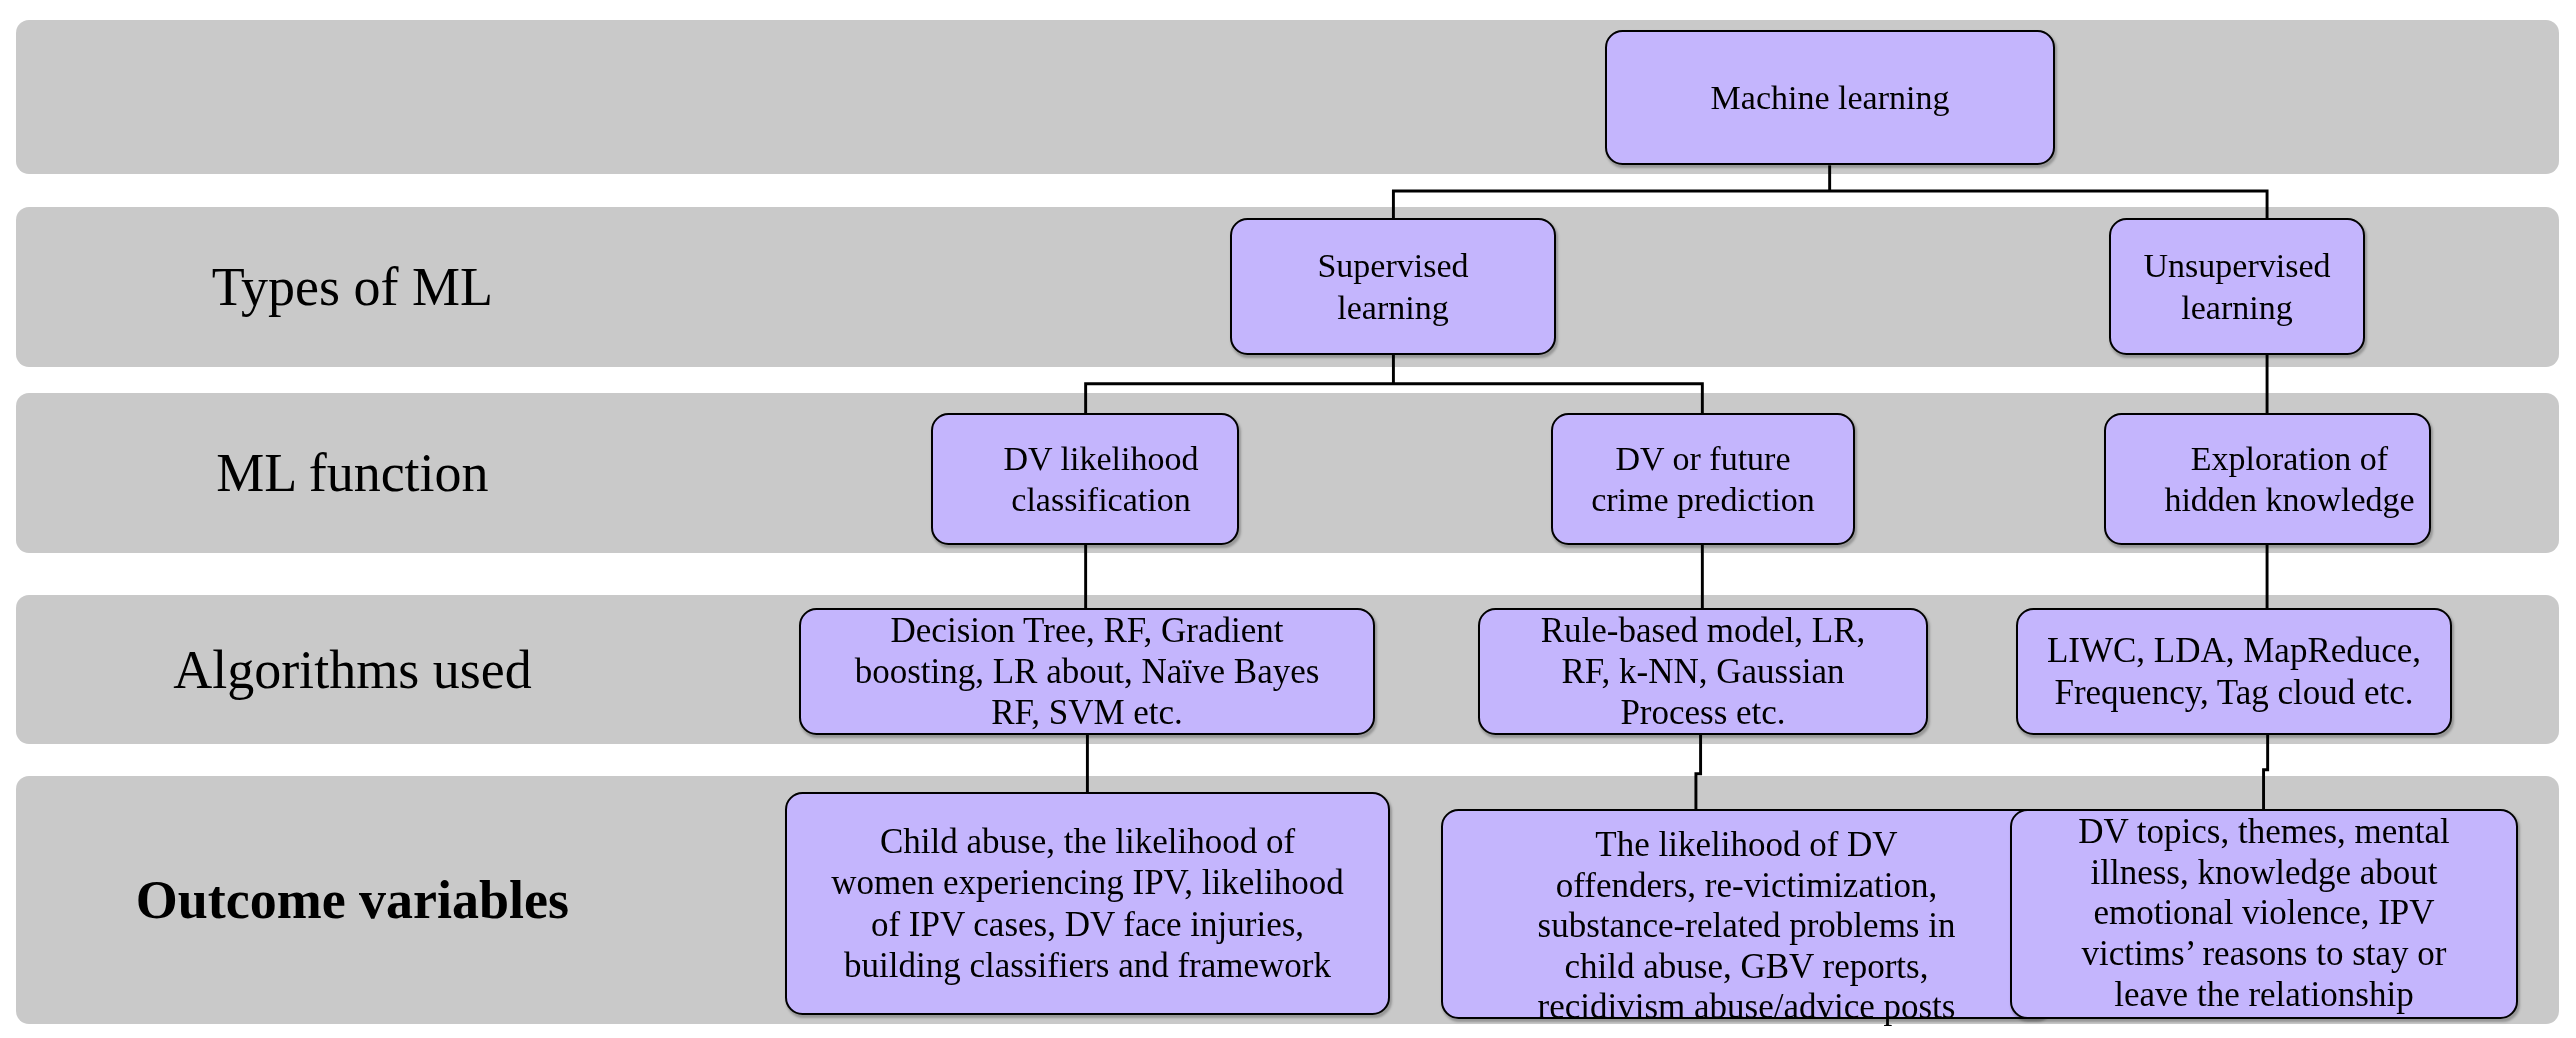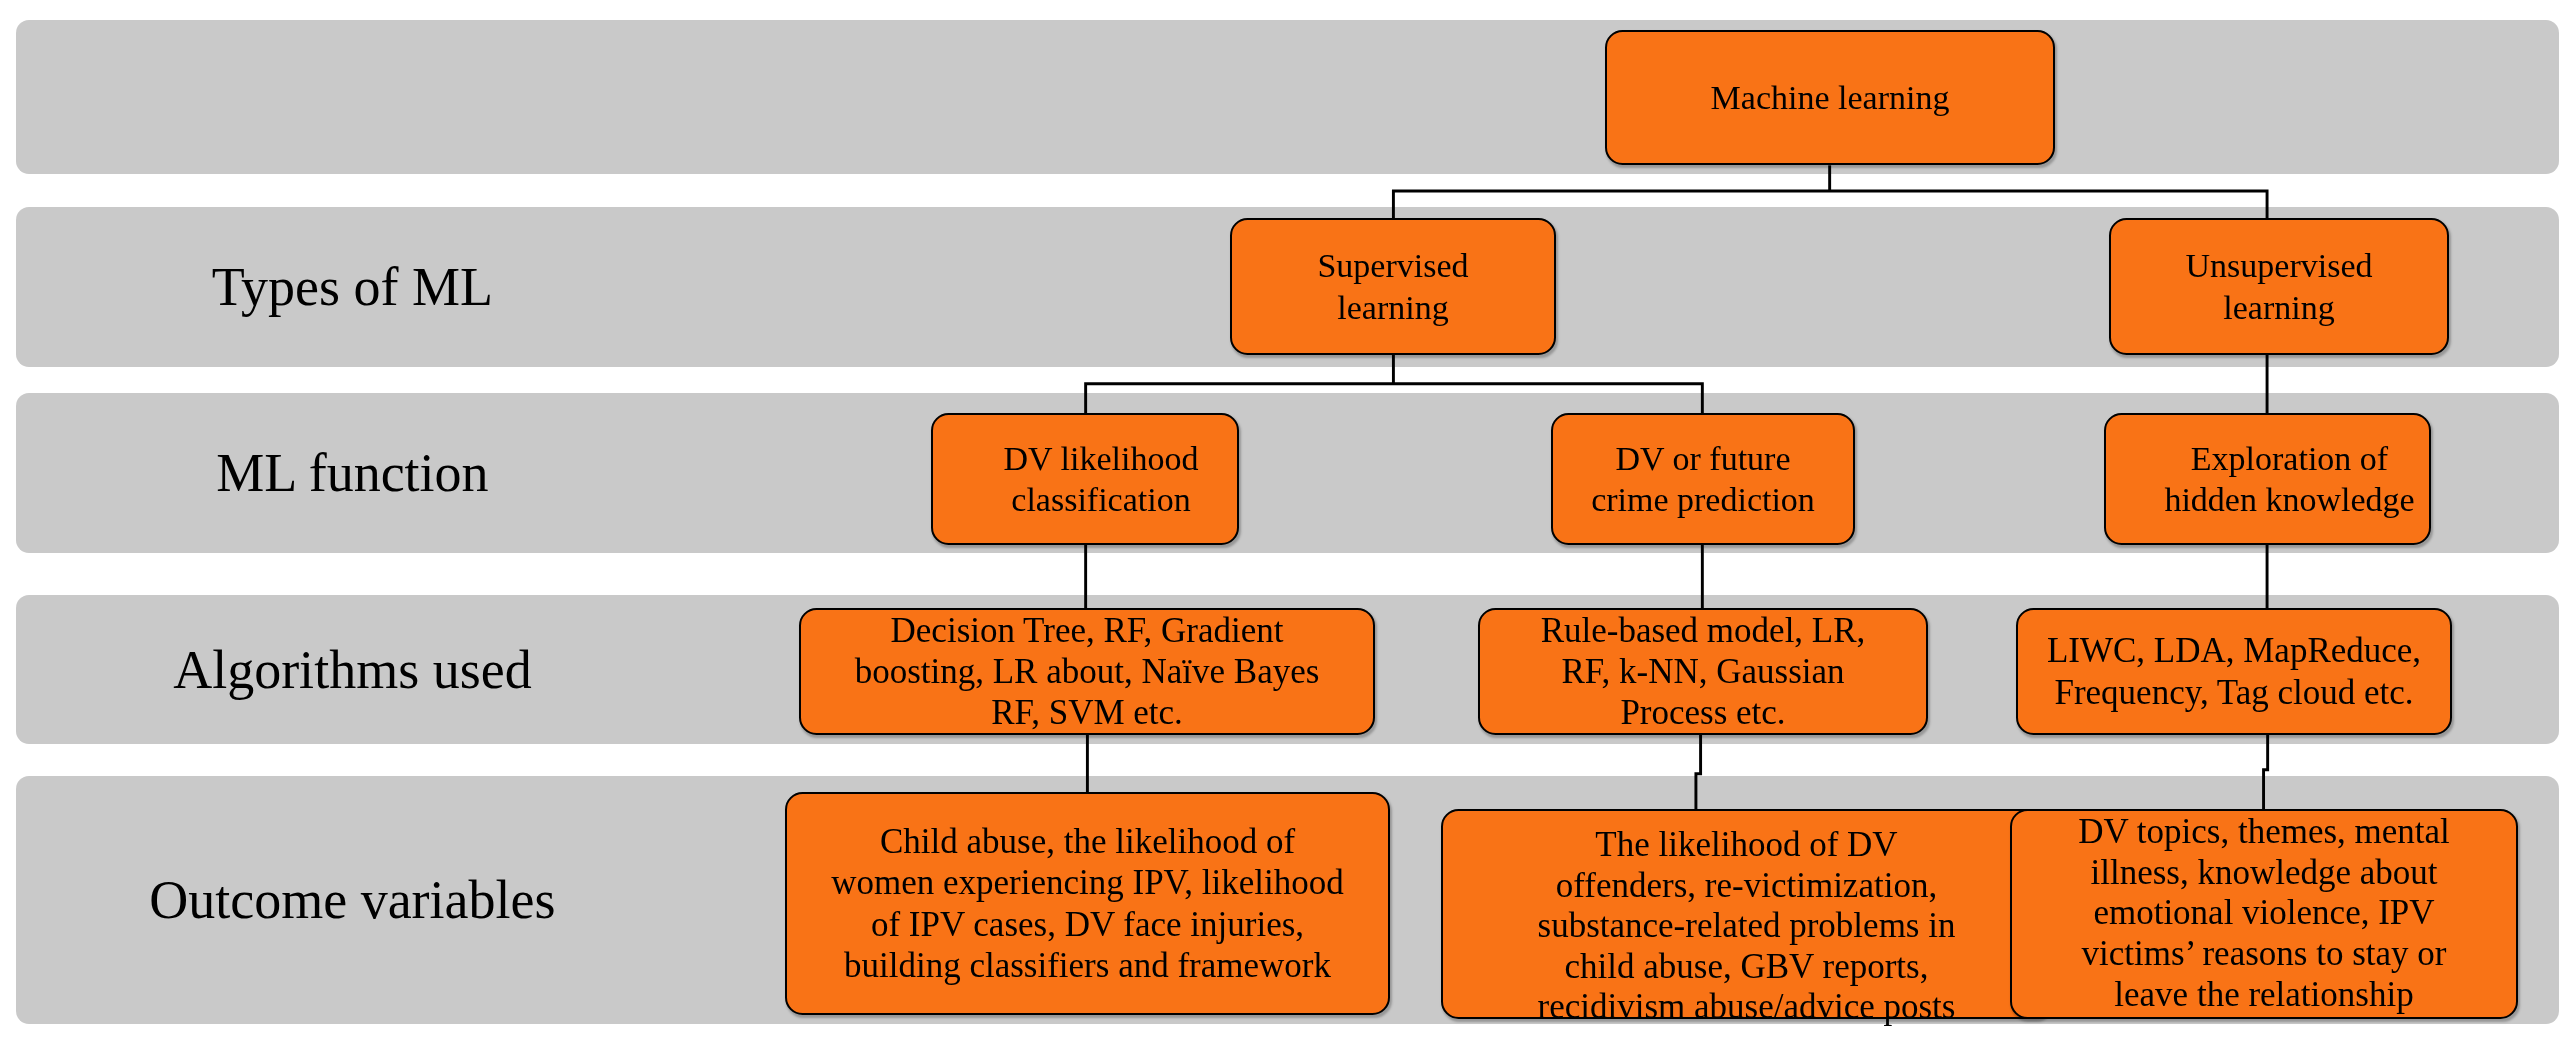--- a/index.html
+++ b/index.html
@@ -24,45 +24,45 @@
 
   .row-label{
     position:absolute;left:16.4px;width:672px;
     display:flex;align-items:center;justify-content:center;
     font-size:54px;line-height:1;z-index:1;
     white-space:nowrap;
   }
   #label-types{top:207px; height:160px;}
   #label-func {top:393px; height:160px;}
   #label-alg  {top:595px;height:149px;}
-  #label-out  {top:776px;height:248px;}
+  #label-out  {top:776px;height:248px;font-weight:bold;}
 
   #connectors{position:absolute;left:0;top:0;z-index:1;}
   #connectors polyline, #connectors line{
     fill:none;stroke:#000;stroke-width:5;
   }
 
   .node{
     position:absolute;
-    background:#f97316;
+    background:#c4b5fd;
     border:2.9px solid #000;
     border-radius:17.5px;
     display:flex;align-items:center;justify-content:center;
     text-align:center;
     white-space:pre-line;
     z-index:2;
     box-shadow:1.2px 2.3px 2.3px rgba(0,0,0,0.25);
     box-sizing:border-box;
   }
   .node.small{font-size:34px;line-height:1.22;}
   .node.mid  {font-size:35px;line-height:1.18;}
 
   #node-ml    {left:1605px;top:30px;  width:450px; height:135px;}
   #node-sup   {left:1230px;top:218px; width:326px; height:137px;}
-  #node-unsup {left:2109px;top:218px; width:340px; height:137px;}
+  #node-unsup {left:2109px;top:218px; width:256px; height:137px;}
   #node-dvlc  {left:931px;top:413px; width:308px; height:132px;padding-left:32px;}
   #node-dvfc  {left:1551px;top:413px; width:304px; height:132px;}
   #node-eohk  {left:2104px;top:413px; width:327px; height:132px;padding-left:44px;}
   #node-alg1  {left:799px;top:608px;width:576px; height:127px;}
   #node-alg2  {left:1478px;top:608px;width:450px; height:127px;}
   #node-alg3  {left:2016px;top:608px;width:436px; height:127px;}
   #node-out1  {left:785px;top:792px;width:605px;height:223px;}
   #node-out2  {left:1441px;top:809px;width:611px; height:210px;align-items:flex-start;padding-top:14px;line-height:1.16;}
   #node-out3  {left:2010px;top:809px;width:508px; height:210px;align-items:flex-start;padding-top:1.2px;line-height:1.16;}
 </style>

